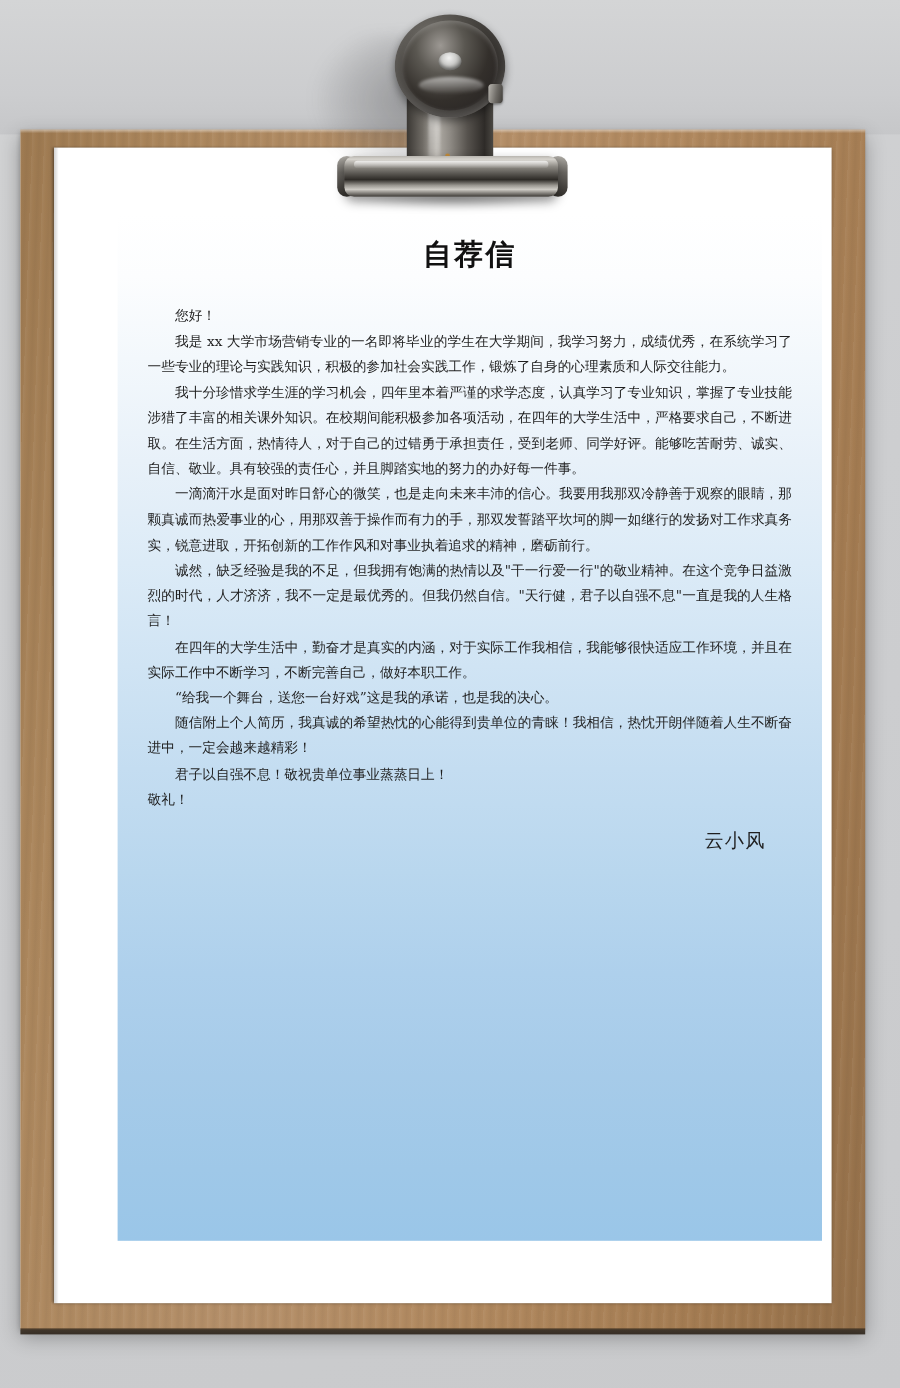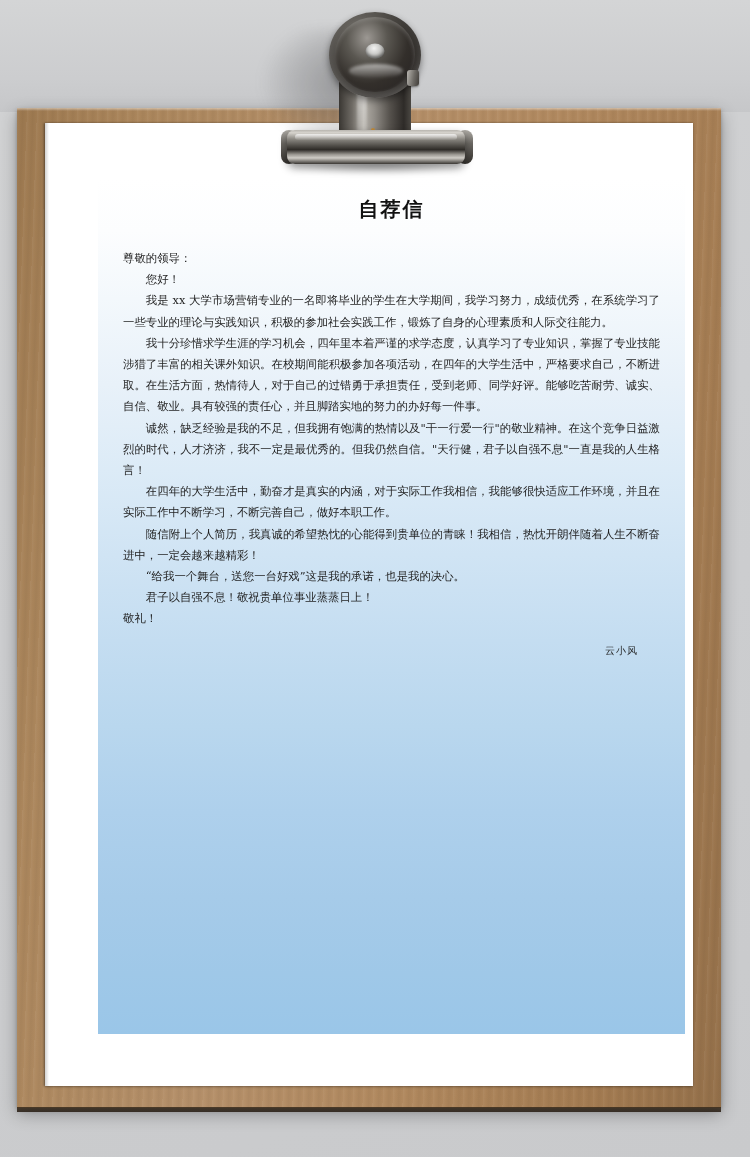--- a/index.html
+++ b/index.html
@@ -89,21 +89,21 @@
         #b9d7ee 64%,
         #aed0ec 74%,
         #a6cbe9 84%,
         #9fc8e8 93%,
         #9ac6e8 100%);
     color: #1c1c1c;
   }
 
   .doc-title {
     text-align: center;
-    font-size: 20px;
+    font-size: 24px;
     font-weight: bold;
     letter-spacing: 2px;
     margin: 17px 0 0 0;
     font-family: "DejaVu Sans", "Liberation Sans", sans-serif;
     color: #111111;
   }
 
   .body-text {
     margin: 25px 25px 0 25px;
     font-size: 11.4px;
@@ -116,21 +116,21 @@
   .body-text p {
     margin: 0;
     text-indent: 2em;
   }
   .body-text p.noindent {
     text-indent: 0;
   }
   .signature {
     margin: 14px 47px 0 0;
     text-align: right;
-    font-size: 10px;
+    font-size: 16px;
     font-family: "DejaVu Serif", "Liberation Serif", serif;
     color: #1f1f1f;
     letter-spacing: 1px;
   }
 
   
   .clip-assembly {
     position: absolute;
     left: 275px;
     top: 12px;
@@ -254,28 +254,28 @@
     <div class="clip-top-highlight"></div>
 
     <div class="paper">
       <div class="paper-inner-shadow"></div>
 
       <div class="content">
 
         <h1 class="doc-title">自荐信</h1>
 
         <div class="body-text">
-          <p class="noindent">尊敬的领导：</p>
           <p>您好！</p>
           <p>我是 xx 大学市场营销专业的一名即将毕业的学生在大学期间，我学习努力，成绩优秀，在系统学习了一些专业的理论与实践知识，积极的参加社会实践工作，锻炼了自身的心理素质和人际交往能力。</p>
           <p>我十分珍惜求学生涯的学习机会，四年里本着严谨的求学态度，认真学习了专业知识，掌握了专业技能涉猎了丰富的相关课外知识。在校期间能积极参加各项活动，在四年的大学生活中，严格要求自己，不断进取。在生活方面，热情待人，对于自己的过错勇于承担责任，受到老师、同学好评。能够吃苦耐劳、诚实、自信、敬业。具有较强的责任心，并且脚踏实地的努力的办好每一件事。</p>
+          <p>一滴滴汗水是面对昨日舒心的微笑，也是走向未来丰沛的信心。我要用我那双冷静善于观察的眼睛，那颗真诚而热爱事业的心，用那双善于操作而有力的手，那双发誓踏平坎坷的脚一如继行的发扬对工作求真务实，锐意进取，开拓创新的工作作风和对事业执着追求的精神，磨砺前行。</p>
           <p>诚然，缺乏经验是我的不足，但我拥有饱满的热情以及"干一行爱一行"的敬业精神。在这个竞争日益激烈的时代，人才济济，我不一定是最优秀的。但我仍然自信。"天行健，君子以自强不息"一直是我的人生格言！</p>
           <p>在四年的大学生活中，勤奋才是真实的内涵，对于实际工作我相信，我能够很快适应工作环境，并且在实际工作中不断学习，不断完善自己，做好本职工作。</p>
+          <p>“给我一个舞台，送您一台好戏”这是我的承诺，也是我的决心。</p>
           <p>随信附上个人简历，我真诚的希望热忱的心能得到贵单位的青睐！我相信，热忱开朗伴随着人生不断奋进中，一定会越来越精彩！</p>
-          <p>“给我一个舞台，送您一台好戏”这是我的承诺，也是我的决心。</p>
           <p>君子以自强不息！敬祝贵单位事业蒸蒸日上！</p>
           <p class="noindent">敬礼！</p>
         </div>
 
         <div class="signature">云小风</div>
 
       </div>
     </div>
   </div>
 

